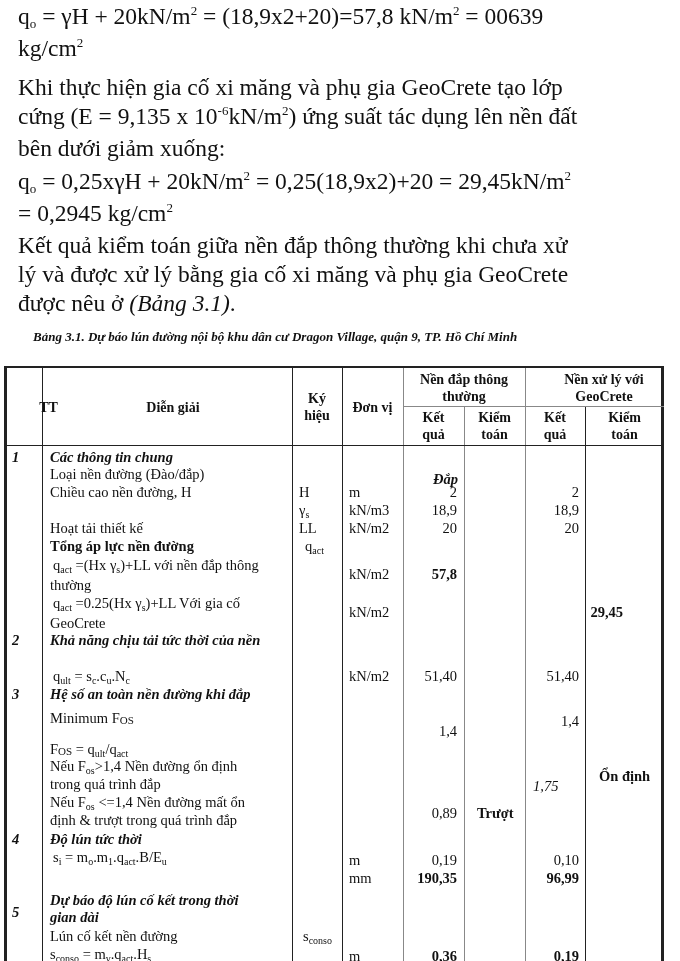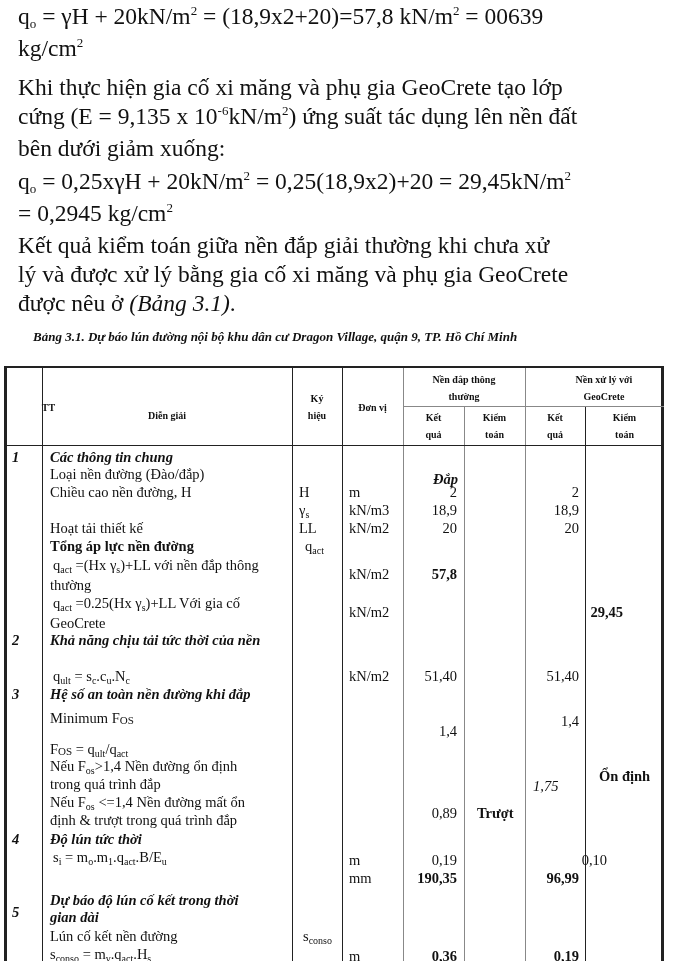--- a/index.html
+++ b/index.html
@@ -7,21 +7,21 @@
          font-family: "Liberation Serif", serif; color: #111; }
   .para { position: absolute; left: 18px; width: 660px; font-size: 23.5px; line-height: 29px; white-space: nowrap; }
   .para sup { font-size: 13px; vertical-align: 0; position: relative; top: -9px; }
   .para sub { font-size: 13px; vertical-align: 0; position: relative; top: 4px; }
   .caption { position: absolute; left: 33px; top: 329px; font-size: 13px; font-weight: bold; font-style: italic; white-space: nowrap; }
   .tbl { position: absolute; left: 4px; top: 366px; width: 660px; height: 600px;
          border-left: 3px solid #222; border-top: 2px solid #222; border-right: 3px solid #222; box-sizing: border-box; }
   .vline { position: absolute; top: 0; bottom: 0; width: 1px; background: #222; }
   .vline.grey { background: #888; }
   .hline { position: absolute; height: 1px; background: #222; }
-  .hdr { position: absolute; font-weight: bold; font-size: 10px; text-align: center; line-height: 17px; }
+  .hdr { position: absolute; font-weight: bold; font-size: 14px; text-align: center; line-height: 17px; }
   .cell { position: absolute; font-size: 14.5px; line-height: 17px; white-space: nowrap; }
   .r { text-align: right; }
   .b { font-weight: bold; }
   .bi { font-weight: bold; font-style: italic; }
   sub.s { font-size: 10px; vertical-align: 0; position: relative; top: 3px; }
 </style>
 </head>
 <body>
 
 <div class="para" style="top:2px;">
@@ -34,42 +34,42 @@
   <span>cứng (E = 9,135 x 10</span><sup>-6</sup><span>kN/m</span><sup>2</sup><span>) ứng suất tác dụng lên nền đất</span><br>
   <span>bên dưới giảm xuống:</span>
 </div>
 
 <div class="para" style="top:167px;">
   <span>q</span><sub>o</sub><span> = 0,25xγH + 20kN/m</span><sup>2</sup><span> = 0,25(18,9x2)+20 = 29,45kN/m</span><sup>2</sup><br>
   <span>= 0,2945 kg/cm</span><sup>2</sup>
 </div>
 
 <div class="para" style="top:231px;">
-  <span>Kết quả kiểm toán giữa nền đắp giải thường khi chưa xử</span><br>
+  <span>Kết quả kiểm toán giữa nền đắp thông thường khi chưa xử</span><br>
   <span>lý và được xử lý bằng gia cố xi măng và phụ gia GeoCrete</span><br>
   <span>được nêu ở </span><i>(Bảng 3.1)</i><span>.</span>
 </div>
 
 <div class="caption">Bảng 3.1. Dự báo lún đường nội bộ khu dân cư Dragon Village, quận 9, TP. Hồ Chí Minh</div>
 
 <div class="tbl">
 
   <div class="vline" style="left:35px;"></div>
   <div class="vline" style="left:285px;"></div>
   <div class="vline" style="left:335px;"></div>
   <div class="vline grey" style="left:396px;"></div>
   <div class="vline grey" style="left:457px; top:38px;"></div>
   <div class="vline grey" style="left:518px;"></div>
   <div class="vline" style="left:578px; top:38px;"></div>
 
   <div class="hline" style="left:396px; width:261px; top:38px; background:#888;"></div>
   <div class="hline" style="left:0; width:657px; top:77px;"></div>
 
   <div class="hdr" style="left:0; width:35px; top:31px;margin-left:24px;">TT</div>
-  <div class="hdr" style="left:35px; width:250px; top:39px;">Diễn giải</div>
+  <div class="hdr" style="left:35px; width:250px; top:31px;padding-left:6px;">Diễn giải</div>
   <div class="hdr" style="left:285px; width:50px; top:22px;">
     <span>Ký</span><br><span>hiệu</span>
   </div>
   <div class="hdr" style="left:335px; width:61px; top:31px;">Đơn vị</div>
   <div class="hdr" style="left:396px; width:122px; top:3px;">
     <span>Nền đắp thông</span><br><span>thường</span>
   </div>
   <div class="hdr" style="left:518px; width:158px; top:3px;">
     <span>Nền xử lý với</span><br><span>GeoCrete</span>
   </div>
@@ -164,21 +164,21 @@
   <div class="cell r" style="left:396px; width:54px; top:437px;">0,89</div>
   <div class="cell b" style="left:470px; top:437px;">Trượt</div>
 
   <div class="cell bi" style="left:5px; top:463px;">4</div>
   <div class="cell bi" style="left:43px; top:463px;">Độ lún tức thời</div>
   <div class="cell" style="left:46px; top:481px;">
     <span>s</span><sub class="s">i</sub><span> = m</span><sub class="s">o</sub><span>.m</span><sub class="s">1</sub><span>.q</span><sub class="s">act</sub><span>.B/E</span><sub class="s">u</sub>
   </div>
   <div class="cell" style="left:342px; top:484px;">m</div>
   <div class="cell r" style="left:396px; width:54px; top:484px;">0,19</div>
-  <div class="cell r" style="left:518px; width:54px; top:484px;padding-left:28px;">0,10</div>
+  <div class="cell r" style="left:518px; width:54px; top:484px;">0,10</div>
   <div class="cell" style="left:342px; top:502px;">mm</div>
   <div class="cell b r" style="left:396px; width:54px; top:502px;">190,35</div>
   <div class="cell b r" style="left:518px; width:54px; top:502px;">96,99</div>
 
   <div class="cell bi" style="left:5px; top:536px;">5</div>
   <div class="cell bi" style="left:43px; top:524px;">
     <span>Dự báo độ lún cố kết trong thời</span><br><span>gian dài</span>
   </div>
   <div class="cell" style="left:43px; top:560px;">Lún cố kết nền đường</div>
   <div class="cell" style="left:296px; top:560px;">

